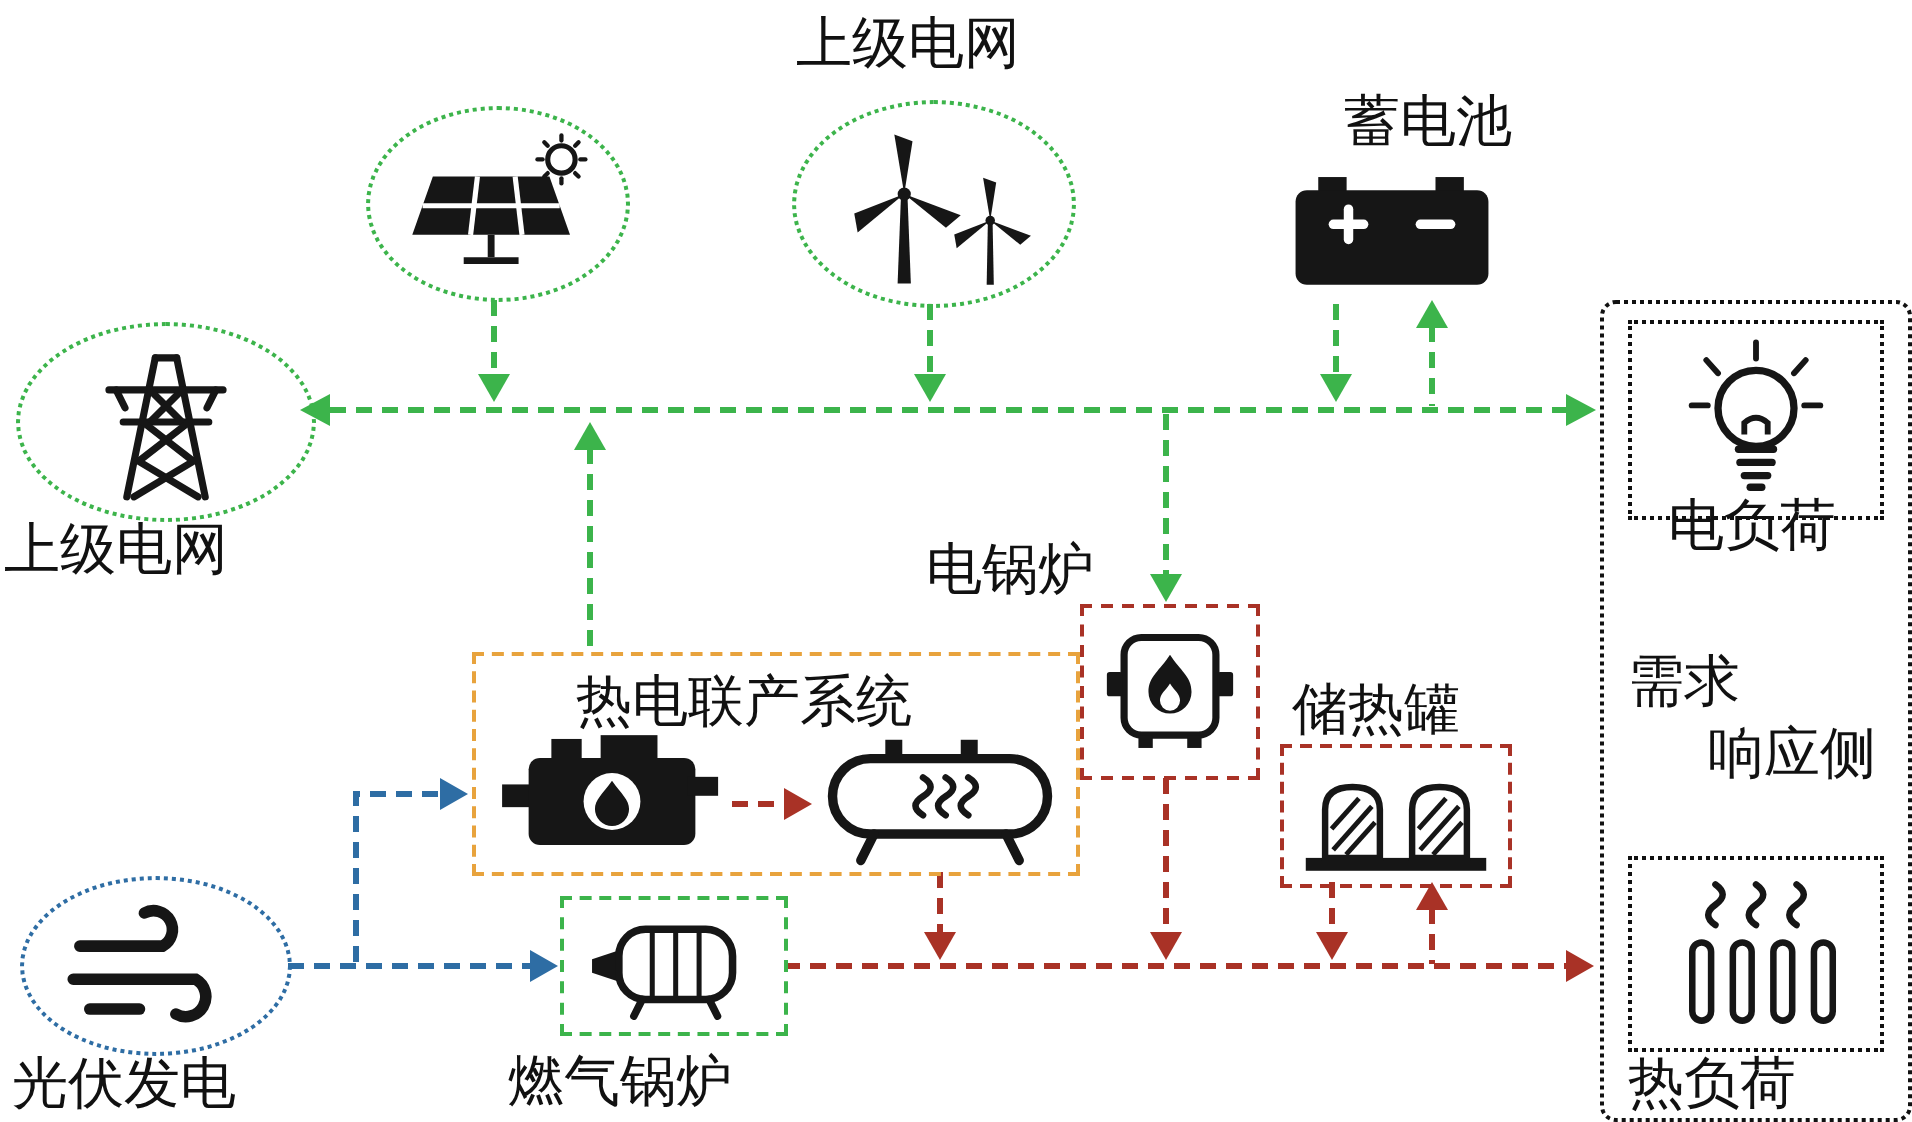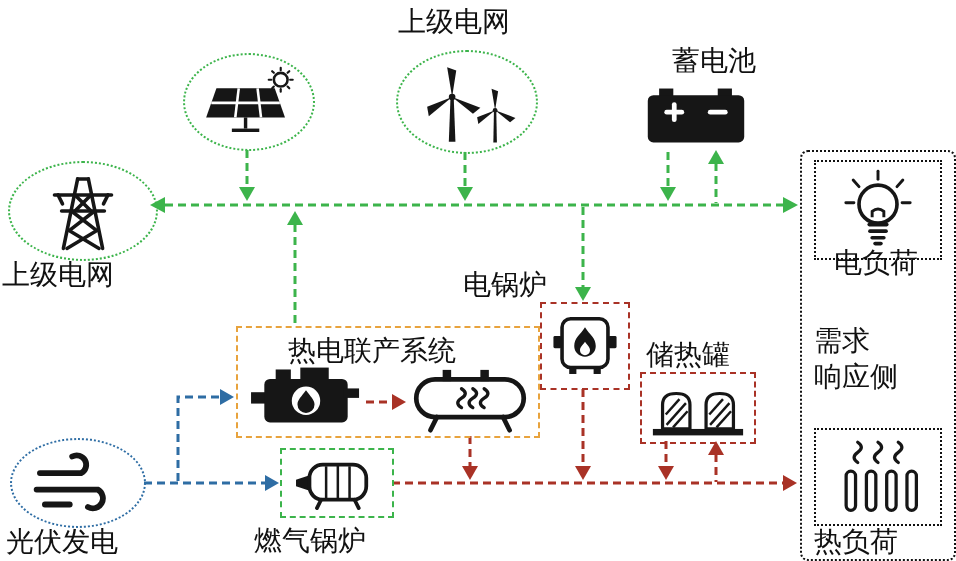--- a/index.html
+++ b/index.html
@@ -30,21 +30,21 @@
   #lb-pv{left:188px;top:3px;}
   #lb-wind{left:398px;top:3px;}
   #lb-batt{left:648px;top:42px;margin-left:24px;}
   #lb-grid{left:2px;top:256px;}
   #lb-eboiler{left:463px;top:266px;}
   #lb-tank{left:646px;top:336px;}
   #lb-gasnet{left:6px;top:523px;}
   #lb-gasboiler{left:254px;top:522px;}
   #lb-eload{left:814px;top:244px;width:124px;text-align:center;}
   #lb-demand1{left:814px;top:322px;width:124px;text-align:left;}
-  #lb-demand2{left:814px;top:358px;width:124px;text-align:left;}
+  #lb-demand2{left:814px;top:358px;width:124px;text-align:right;}
   #lb-hload{left:814px;top:523px;width:124px;}
 
   
   #el-pv{left:183px;top:53px;width:128px;height:94px;}
   #el-wind{left:396px;top:50px;width:138px;height:100px;}
   #el-grid{left:8px;top:161px;width:146px;height:96px;}
   #el-gas{left:10px;top:438px;width:132px;height:86px;}
   #ic-batt{left:644px;top:82px;width:104px;height:66px;}
   #bx-eboiler{left:540px;top:302px;width:86px;height:84px;}
   #bx-chp{left:236px;top:326px;width:300px;height:108px;}

